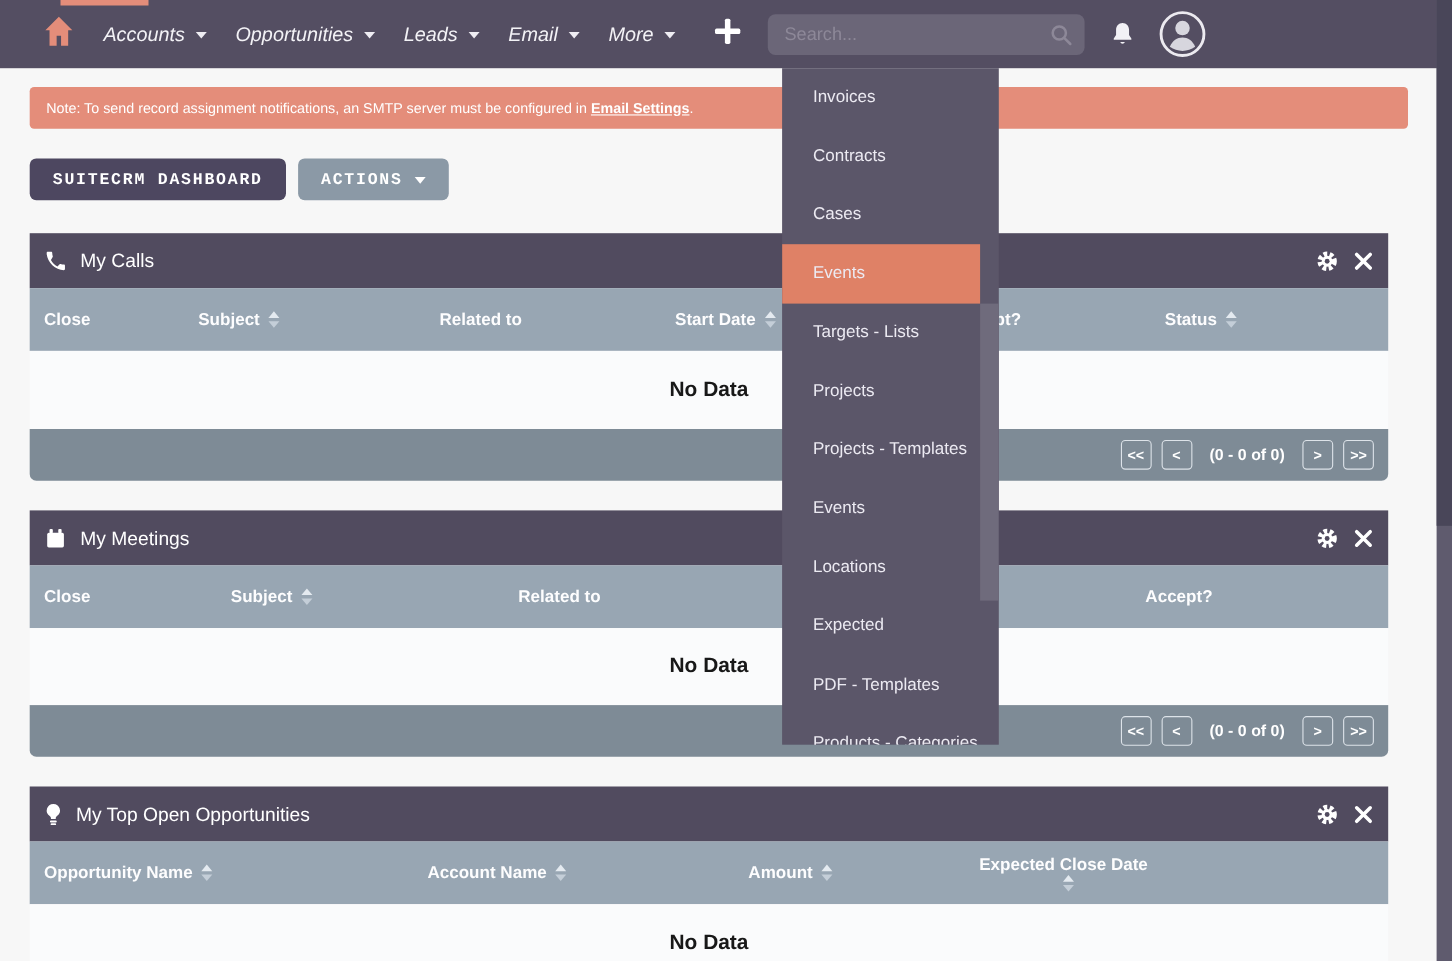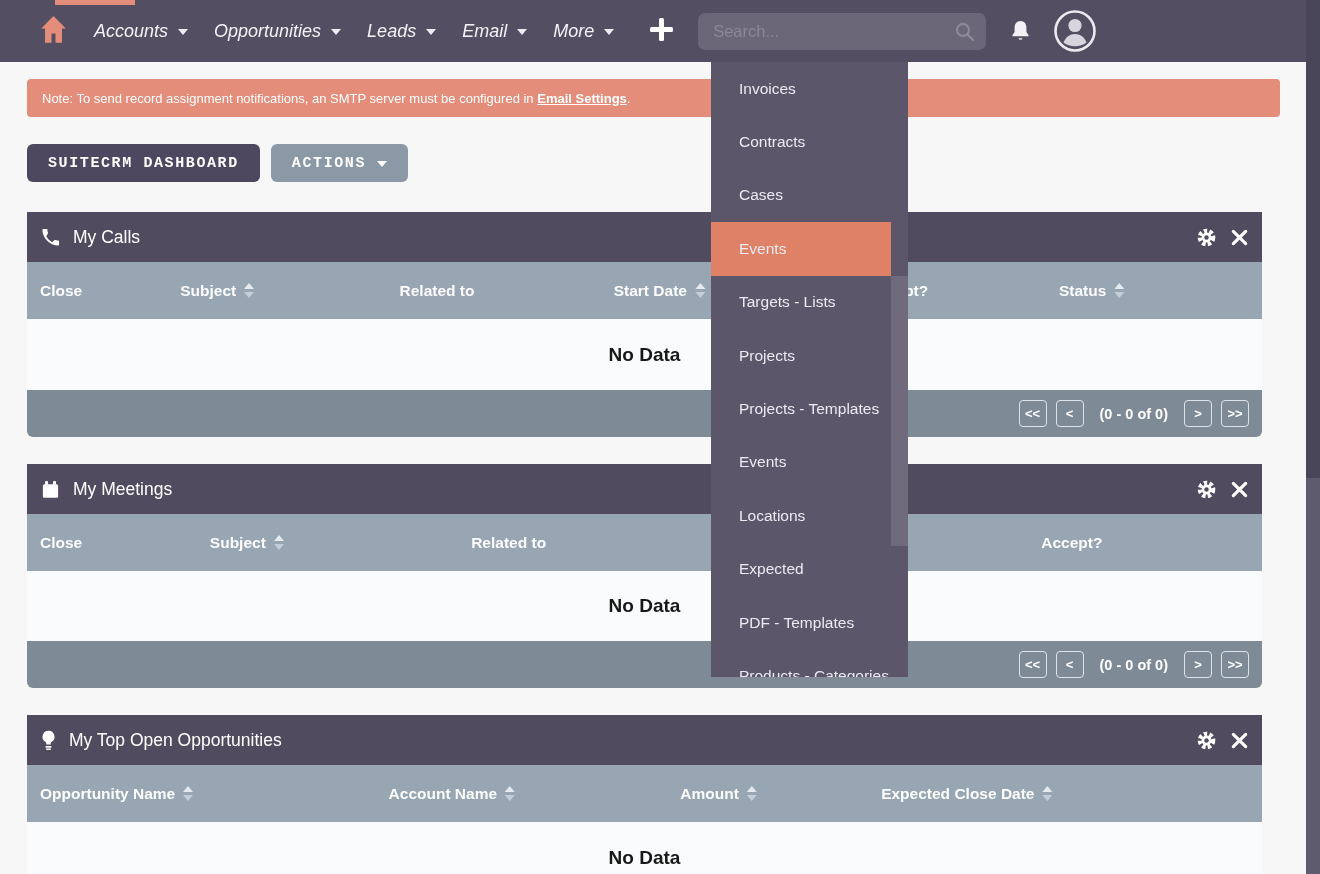--- a/index.html
+++ b/index.html
@@ -347,21 +347,21 @@
               <i class="dn"></i>
             </span>
           </span>
           <span class="col center" style="left: 56%;">
             <span class="col-label">Amount</span>
             <span class="sort">
               <i class="up"></i>
               <i class="dn"></i>
             </span>
           </span>
-          <span class="col center" style="left: 76.1%;">
+          <span class="col center" style="left: 76.1%; flex-direction: column;">
             <span class="col-label">Expected Close Date</span>
             <span class="sort">
               <i class="up"></i>
               <i class="dn"></i>
             </span>
           </span>
         </div>
         <div class="panel-body">
           <div class="no-data">No Data</div>
         </div>

